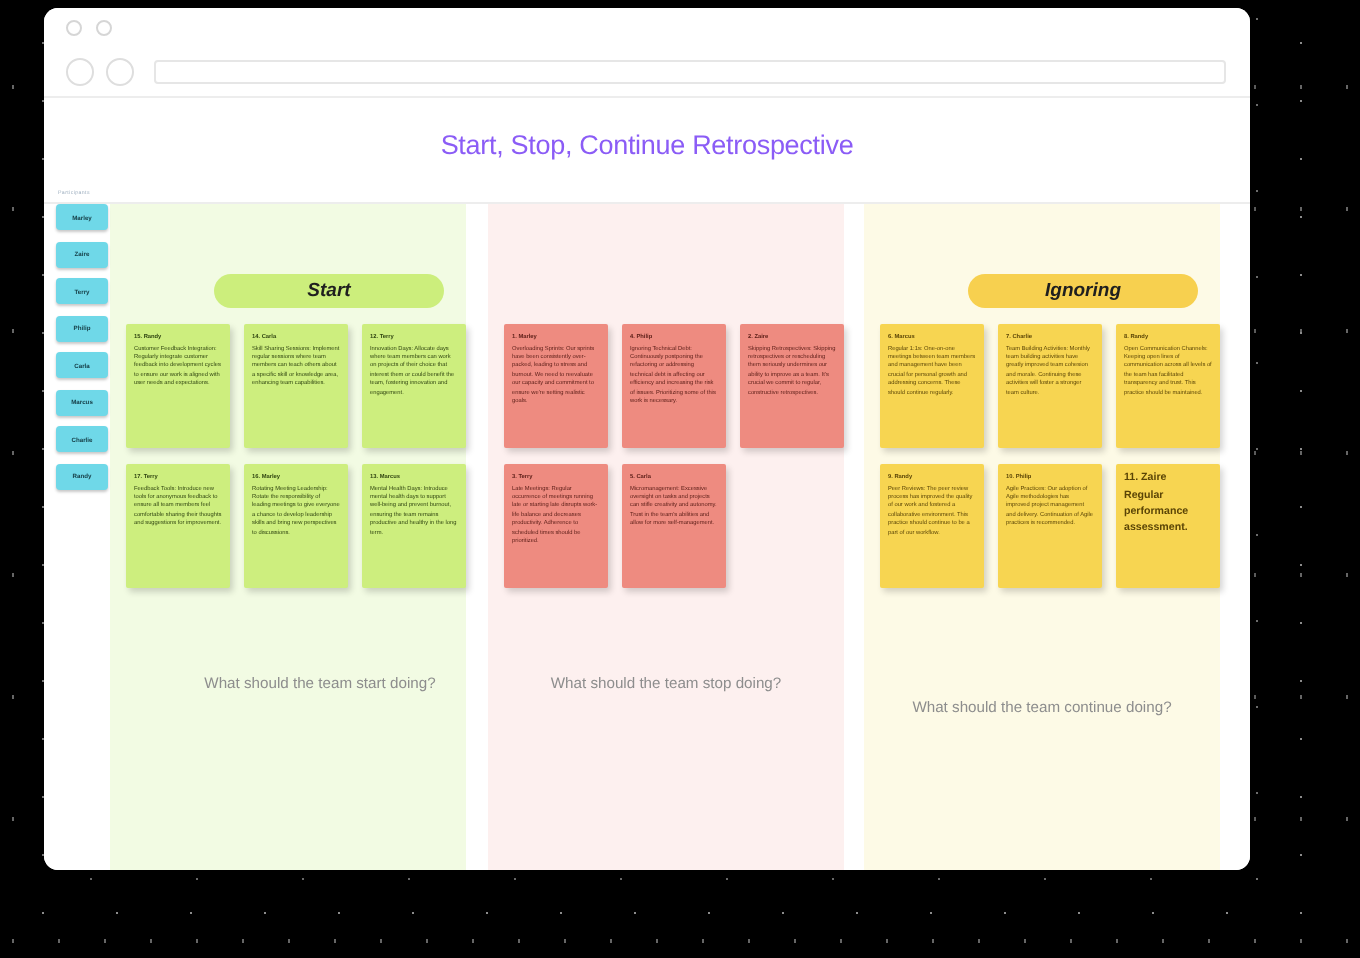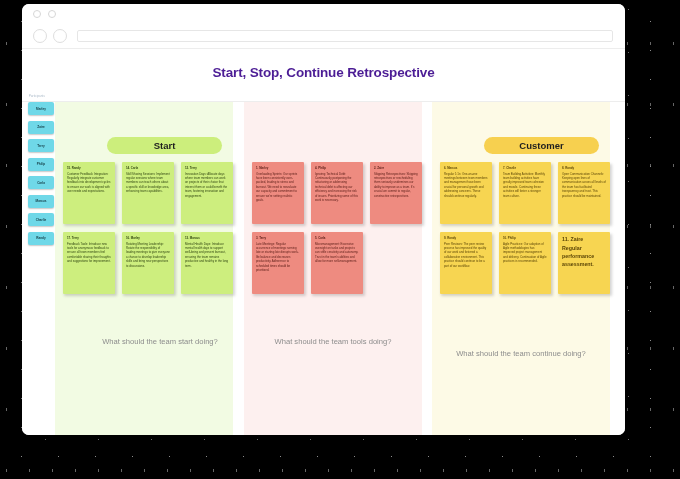--- a/index.html
+++ b/index.html
@@ -64,22 +64,22 @@
     border-radius: 2px;
     background: #fff;
   }
 
   
   .board { position: relative; height: 386px; background: #fff; }
 
   .board-title {
     text-align: center;
     font-size: 13.5px;
-    font-weight: bold;
-    color: #4c1d95;
+    font-weight: normal;
+    color: #8b5cf6;
     letter-spacing: -0.15px;
     padding-top: 16px;
   }
   .title-rule {
     position: absolute; left: 0; right: 0; top: 52px;
     border-top: 1px solid #ededed;
   }
 
   
   .bands { position: absolute; left: 0; right: 0; top: 53px; bottom: 0; }
@@ -102,21 +102,21 @@
     width: 26px; height: 13px;
     margin: 0 0 5.5px 2px;
     border-radius: 2px;
     background: #6fd8e8;
     box-shadow: 0 1px 1.5px rgba(0,0,0,.22);
     display: flex; align-items: center; justify-content: center;
     font-size: 3.1px; color: #17414a; font-weight: bold;
   }
 
   
-  .pills { position: absolute; left: 0; right: 12px; top: 88px; height: 18px; }
+  .pills { position: absolute; left: 0; right: 12px; top: 88px; height: 18px; font-style: italic; }
   .pill {
     position: absolute; top: 0;
     width: 115px; height: 17px;
     border-radius: 9px;
     display: flex; align-items: center; justify-content: center;
     font-size: 9.5px; font-weight: bold; color: #1f1f1f;
   }
   .pill.start    { left: 85px;  background: #ccee7c; }
   .pill.stop     { left: 274px; background: #ec8278; }
   .pill.continue { left: 462px; background: #f7d04f; }
@@ -209,21 +209,21 @@
       <div class="chip">Terry</div>
       <div class="chip">Philip</div>
       <div class="chip">Carla</div>
       <div class="chip">Marcus</div>
       <div class="chip">Charlie</div>
       <div class="chip">Randy</div>
     </div>
 
     <div class="pills">
       <div class="pill start">Start</div>
-      <div class="pill continue">Customer</div>
+      <div class="pill continue">Ignoring</div>
     </div>
 
     <div class="columns">
 
       <div class="column start">
         <div class="notes">
           <div class="note green">
             <span class="hd">15. Randy</span>
             <span class="bd">Customer Feedback Integration: Regularly integrate customer feedback into development cycles to ensure our work is aligned with user needs and expectations.</span>
           </div>
@@ -301,18 +301,18 @@
             <span class="hd">11. Zaire</span>
             <span class="bd">Regular performance assessment.</span>
           </div>
         </div>
       </div>
 
     </div>
 
     <div class="prompts">
       <div class="prompt start">What should the team start doing?</div>
-      <div class="prompt stop">What should the team tools doing?</div>
+      <div class="prompt stop">What should the team stop doing?</div>
       <div class="prompt continue">What should the team continue doing?</div>
     </div>
 
   </div>
 </div>
 
 </body></html>

